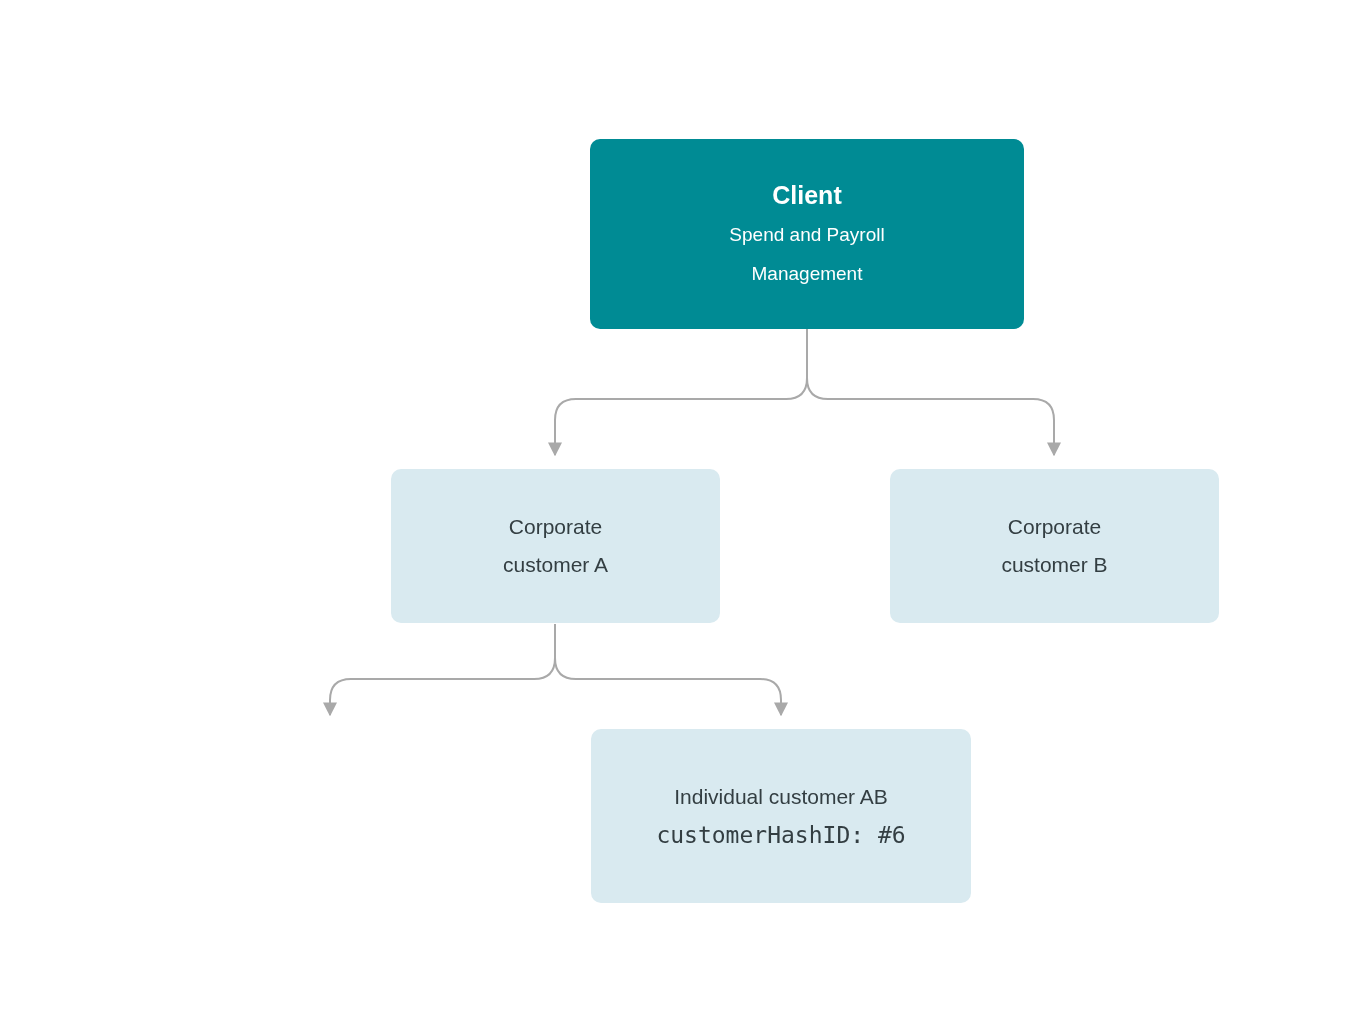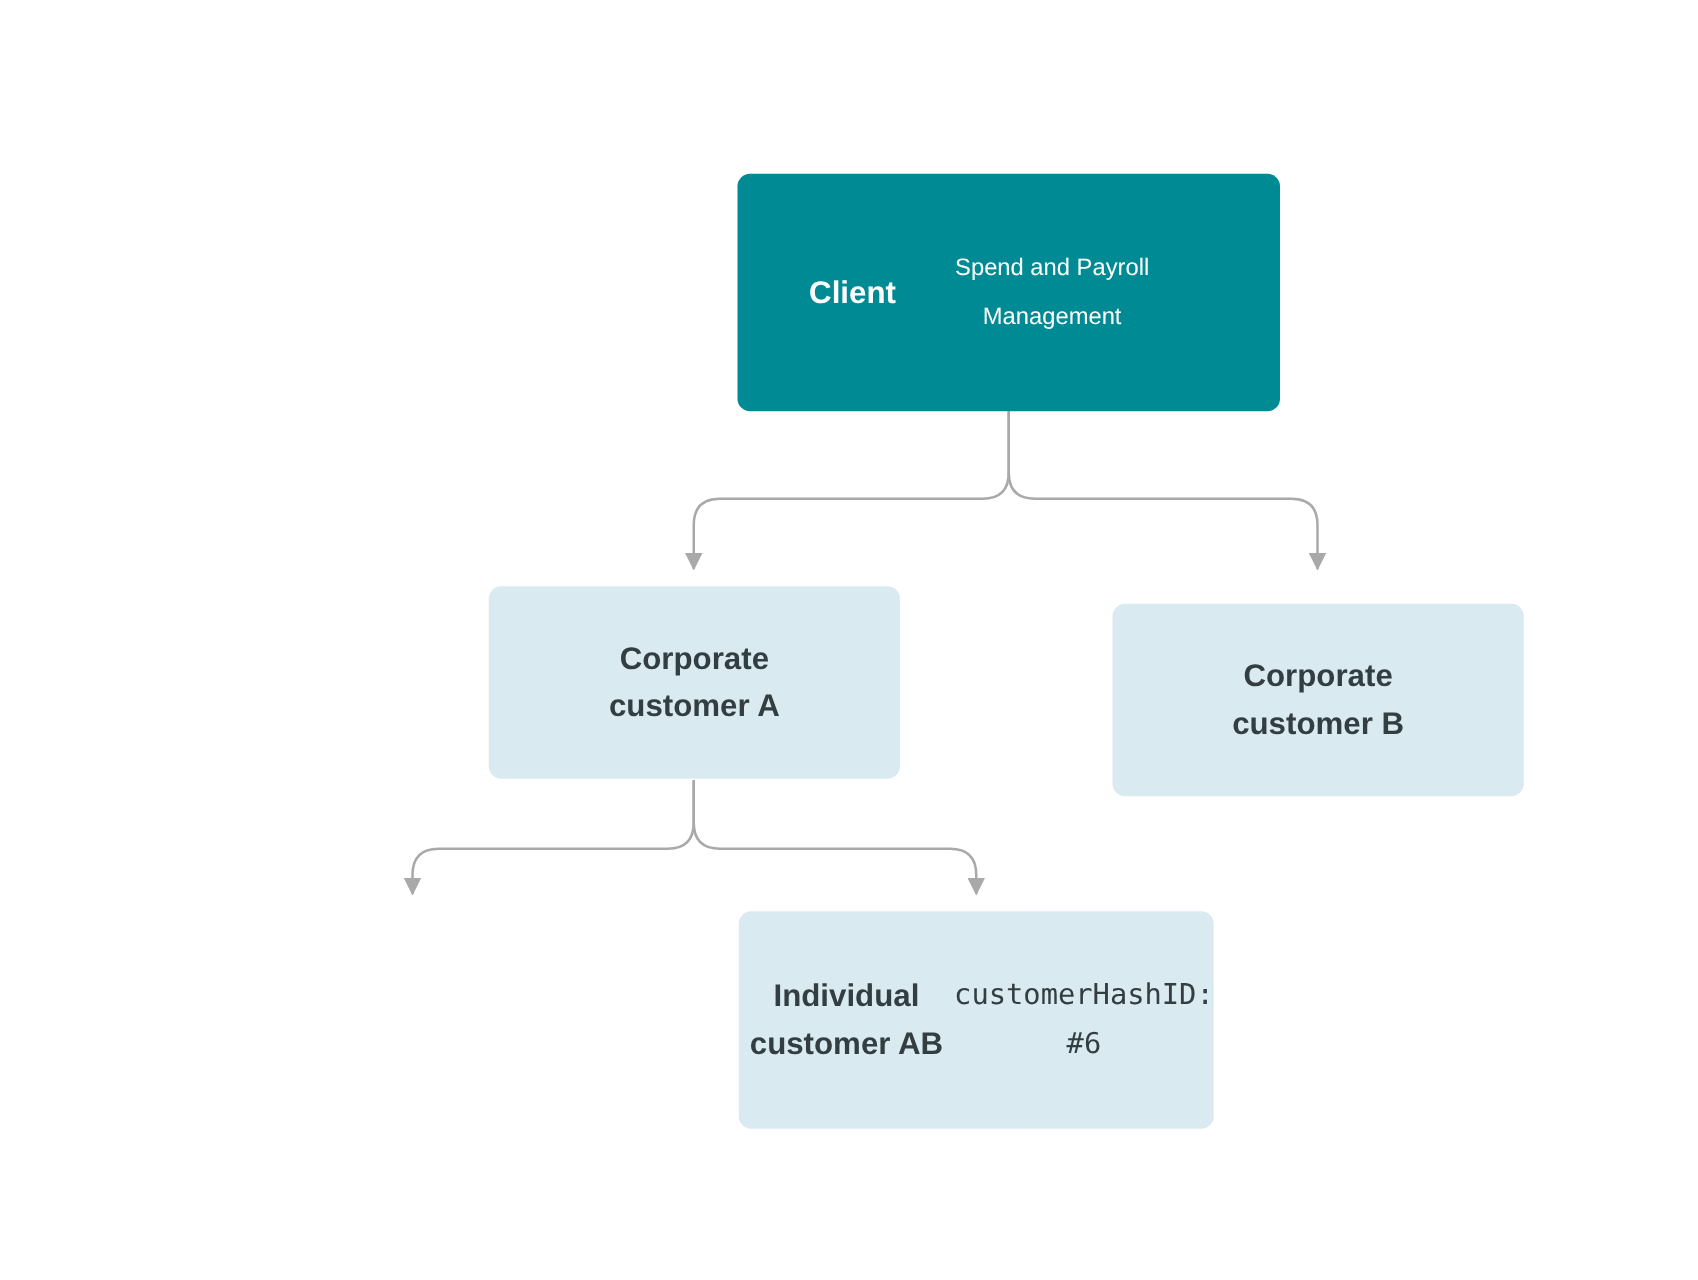--- a/index.html
+++ b/index.html
@@ -29,47 +29,47 @@
     fill:none;
     stroke:var(--connector,#A9A9A9);
     stroke-width:2;
   }
   svg.connectors .arrowhead{
     fill:var(--connector,#A9A9A9);
   }
   .node{
     position:absolute;
     border-radius:10px;
-    display:flex;flex-direction:row;align-items:center;justify-content:center;
+    display:flex;flex-direction:column;align-items:center;justify-content:center;
     text-align:center;
   }
   .node.root{
     left:590px;top:139px;width:434px;height:190px;
     background:var(--root-bg);
     color:var(--root-text);
   }
   .node.root .node-title{
     font-weight:bold;font-size:25px;line-height:39px;
   }
   .node.root .node-subtitle{
     font-size:19px;line-height:39px;
     max-width:250px;
   }
   .node.child{
     background:var(--child-bg);
     color:var(--child-text);
   }
   .node.child .node-title{
-    font-weight:bold;font-size:25px;line-height:38px;
+    font-weight:normal;font-size:21px;line-height:38px;
   }
   .node.corporate .node-title{
     max-width:175px;
   }
   #node-corporate-a{left:391px;top:469px;width:329px;height:154px;}
-  #node-corporate-b{left:890px;top:483px;width:329px;height:154px;}
+  #node-corporate-b{left:890px;top:469px;width:329px;height:154px;}
   #node-individual-aa{left:140px;top:729px;width:380px;height:154px;}
   #node-individual-ab{left:591px;top:729px;width:380px;height:174px;}
   .node .node-code{
     font-family:"DejaVu Sans Mono", monospace;
     font-size:23px;line-height:39px;
     color:var(--child-text);
   }
 </style>
 </head>
 <body>

